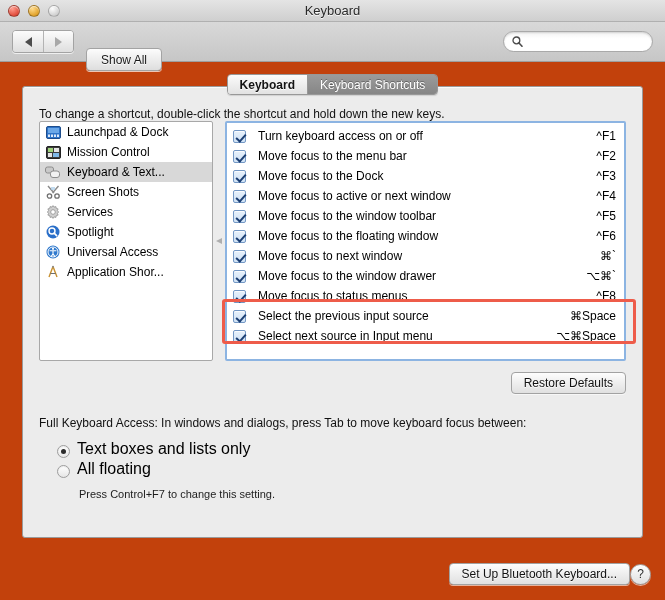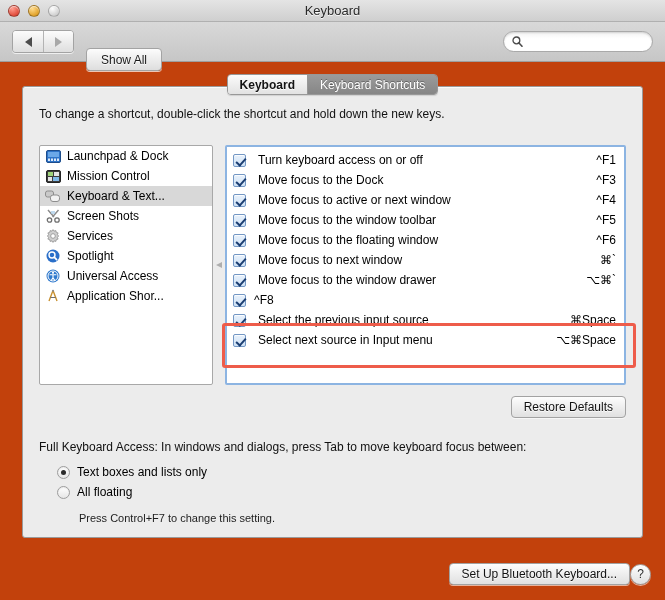--- a/index.html
+++ b/index.html
@@ -183,21 +183,21 @@
     border: 1px solid #9a9a9a;
     border-radius: 3px;
     box-shadow: inset 0 1px 0 rgba(255,255,255,.75);
     padding: 16px;
   }
 
   .instructions {
     font-size: 12px;
     color: #111;
     margin-top: 4px;
-    margin-bottom: 24px;
+    margin-bottom: 0;
   }
 
   
   .panes {
     display: flex;
     height: 240px;
     position: relative;
   }
 
   .sidebar {
@@ -325,23 +325,23 @@
 
   .fka-title {
     margin-top: 22px;
     font-size: 12px;
     color: #111;
   }
 
   .radios { margin-top: 8px; margin-left: 18px; }
   .radio-row {
     display: flex;
-    align-items: center;
+    align-items: flex-end;
     height: 20px;
-    font-size: 12px;
+    font-size: 16px;
   }
   .radio {
     width: 13px; height: 13px;
     flex: 0 0 13px;
     border-radius: 50%;
     border: 1px solid #9d9d9d;
     background: linear-gradient(to bottom, #ffffff, #e6e6e6);
     margin-right: 7px;
     position: relative;
     box-shadow: inset 0 1px 1px rgba(0,0,0,.08);
@@ -531,20 +531,25 @@
       <div class="splitter"></div>
 
       <div class="shortcuts">
         <div class="sc-row">
           <span class="cb"></span>
           <span class="sc-label">Turn keyboard access on or off</span>
           <span class="sc-key">^F1</span>
         </div>
         <div class="sc-row">
           <span class="cb"></span>
+          <span class="sc-label">Move focus to the menu bar</span>
+          <span class="sc-key">^F2</span>
+        </div>
+        <div class="sc-row">
+          <span class="cb"></span>
           <span class="sc-label">Move focus to the Dock</span>
           <span class="sc-key">^F3</span>
         </div>
         <div class="sc-row">
           <span class="cb"></span>
           <span class="sc-label">Move focus to active or next window</span>
           <span class="sc-key">^F4</span>
         </div>
         <div class="sc-row">
           <span class="cb"></span>
@@ -561,20 +566,21 @@
           <span class="sc-label">Move focus to next window</span>
           <span class="sc-key">⌘`</span>
         </div>
         <div class="sc-row">
           <span class="cb"></span>
           <span class="sc-label">Move focus to the window drawer</span>
           <span class="sc-key">⌥⌘`</span>
         </div>
         <div class="sc-row">
           <span class="cb"></span>
+          <span class="sc-label">Move focus to status menus</span>
           <span class="sc-key">^F8</span>
         </div>
         <div class="sc-row">
           <span class="cb"></span>
           <span class="sc-label">Select the previous input source</span>
           <span class="sc-key">⌘Space</span>
         </div>
         <div class="sc-row">
           <span class="cb"></span>
           <span class="sc-label">Select next source in Input menu</span>

